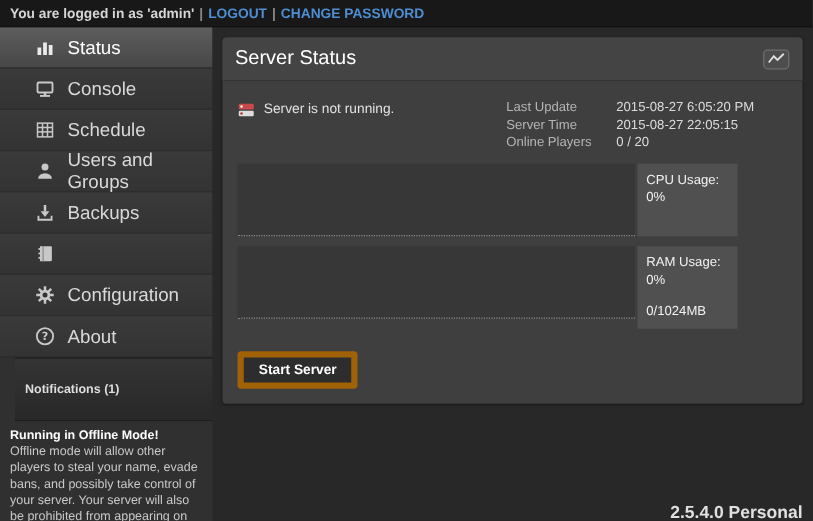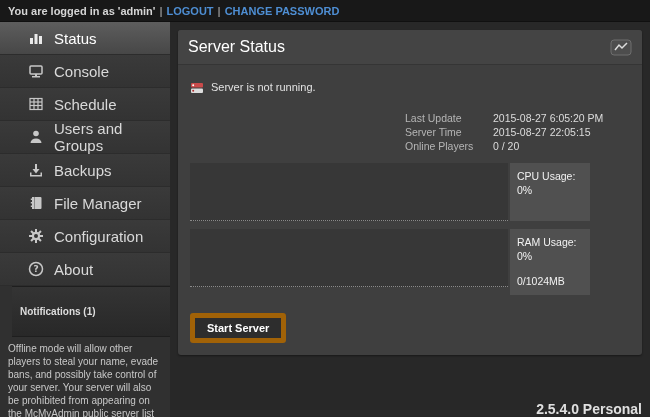--- a/index.html
+++ b/index.html
@@ -29,21 +29,21 @@
   
   .panel { margin: 8px; background: #3f3f3f; border-radius: 3px; box-shadow: 0 1px 2px rgba(0,0,0,.4); }
   .panel-header { display: flex; justify-content: space-between; align-items: center; padding: 8px 10px; background: #444444; border-bottom: 1px solid #353535; border-radius: 3px 3px 0 0; }
   .panel-title { font-size: 16px; color: #ffffff; }
   .header-chart-icon { cursor: pointer; display: inline-flex; }
   .panel-body { padding: 8px; }
 
   
   .status-row { display: flex; justify-content: space-between; padding: 6px 4px 10px 4px; }
   .status-left { display: flex; align-items: flex-start; gap: 7px; font-size: 11px; color: #e2e2e2; padding-top: 2px; }
-  .info-table { width: 225px; font-size: 10.5px; margin-top: 32px; }
+  .info-table { width: 225px; font-size: 10.5px; }
   .info-row { display: flex; line-height: 14px; }
   .info-label { width: 88px; color: #b5b5b5; }
   .info-value { color: #dcdcdc; }
 
   
   .chart-row { display: flex; align-items: stretch; margin: 0 4px 8px 4px; }
   .chart-area { width: 318px; height: 58px; background: #373737; border-bottom: 1px dotted #8a8a8a; flex: none; }
   .usage-box { width: 80px; margin-left: 2px; background: #505050; padding: 6px 7px; font-size: 10.5px; color: #f2f2f2; line-height: 1.35; flex: none; }
   .usage-detail { margin-top: 11px; }
 
@@ -135,21 +135,20 @@
       <div class="nav-item">
         <span class="nav-icon">
           <svg width="16" height="16" viewBox="0 0 16 16">
               <path d="M4 2 h8.5 a1 1 0 0 1 1 1 v10 a1 1 0 0 1 -1 1 H4 z" fill="#c8c8c8"></path>
               <rect x="2.8" y="3.5" width="2" height="1.5" fill="#c8c8c8"></rect>
               <rect x="2.8" y="7" width="2" height="1.5" fill="#c8c8c8"></rect>
               <rect x="2.8" y="10.5" width="2" height="1.5" fill="#c8c8c8"></rect>
               <rect x="6" y="2" width="1" height="12" fill="#8a8a8a"></rect>
             </svg>
         </span>
-        <span>File Manager</span>
       </div>
 
       <div class="nav-item">
         <span class="nav-icon">
           <svg width="16" height="16" viewBox="0 0 16 16">
               <g fill="#c8c8c8">
                 <rect x="7" y="1" width="2" height="14"></rect>
                 <rect x="1" y="7" width="14" height="2"></rect>
                 <rect x="7" y="1" width="2" height="14" transform="rotate(45 8 8)"></rect>
                 <rect x="7" y="1" width="2" height="14" transform="rotate(-45 8 8)"></rect>
@@ -166,20 +165,21 @@
           <svg width="16" height="16" viewBox="0 0 16 16">
               <circle cx="8" cy="8" r="6.5" fill="none" stroke="#c8c8c8" stroke-width="1.5"></circle>
               <text x="8" y="11.2" font-size="9" font-weight="bold" fill="#c8c8c8" text-anchor="middle" font-family="DejaVu Sans, sans-serif">?</text>
             </svg>
         </span>
         <span>About</span>
       </div>
 
       <div class="notif-header">Notifications (1)</div>
       <div class="notif-body">
+        <div class="notif-title">Running in Offline Mode!</div>
         <div>Offline mode will allow other players to steal your name, evade bans, and possibly take control of your server. Your server will also be prohibited from appearing on the McMyAdmin public server list while in offline mode.</div>
       </div>
 
     </div>
 
     <div class="main">
       <div class="panel">
 
         <div class="panel-header">
           <span class="panel-title">Server Status</span>

